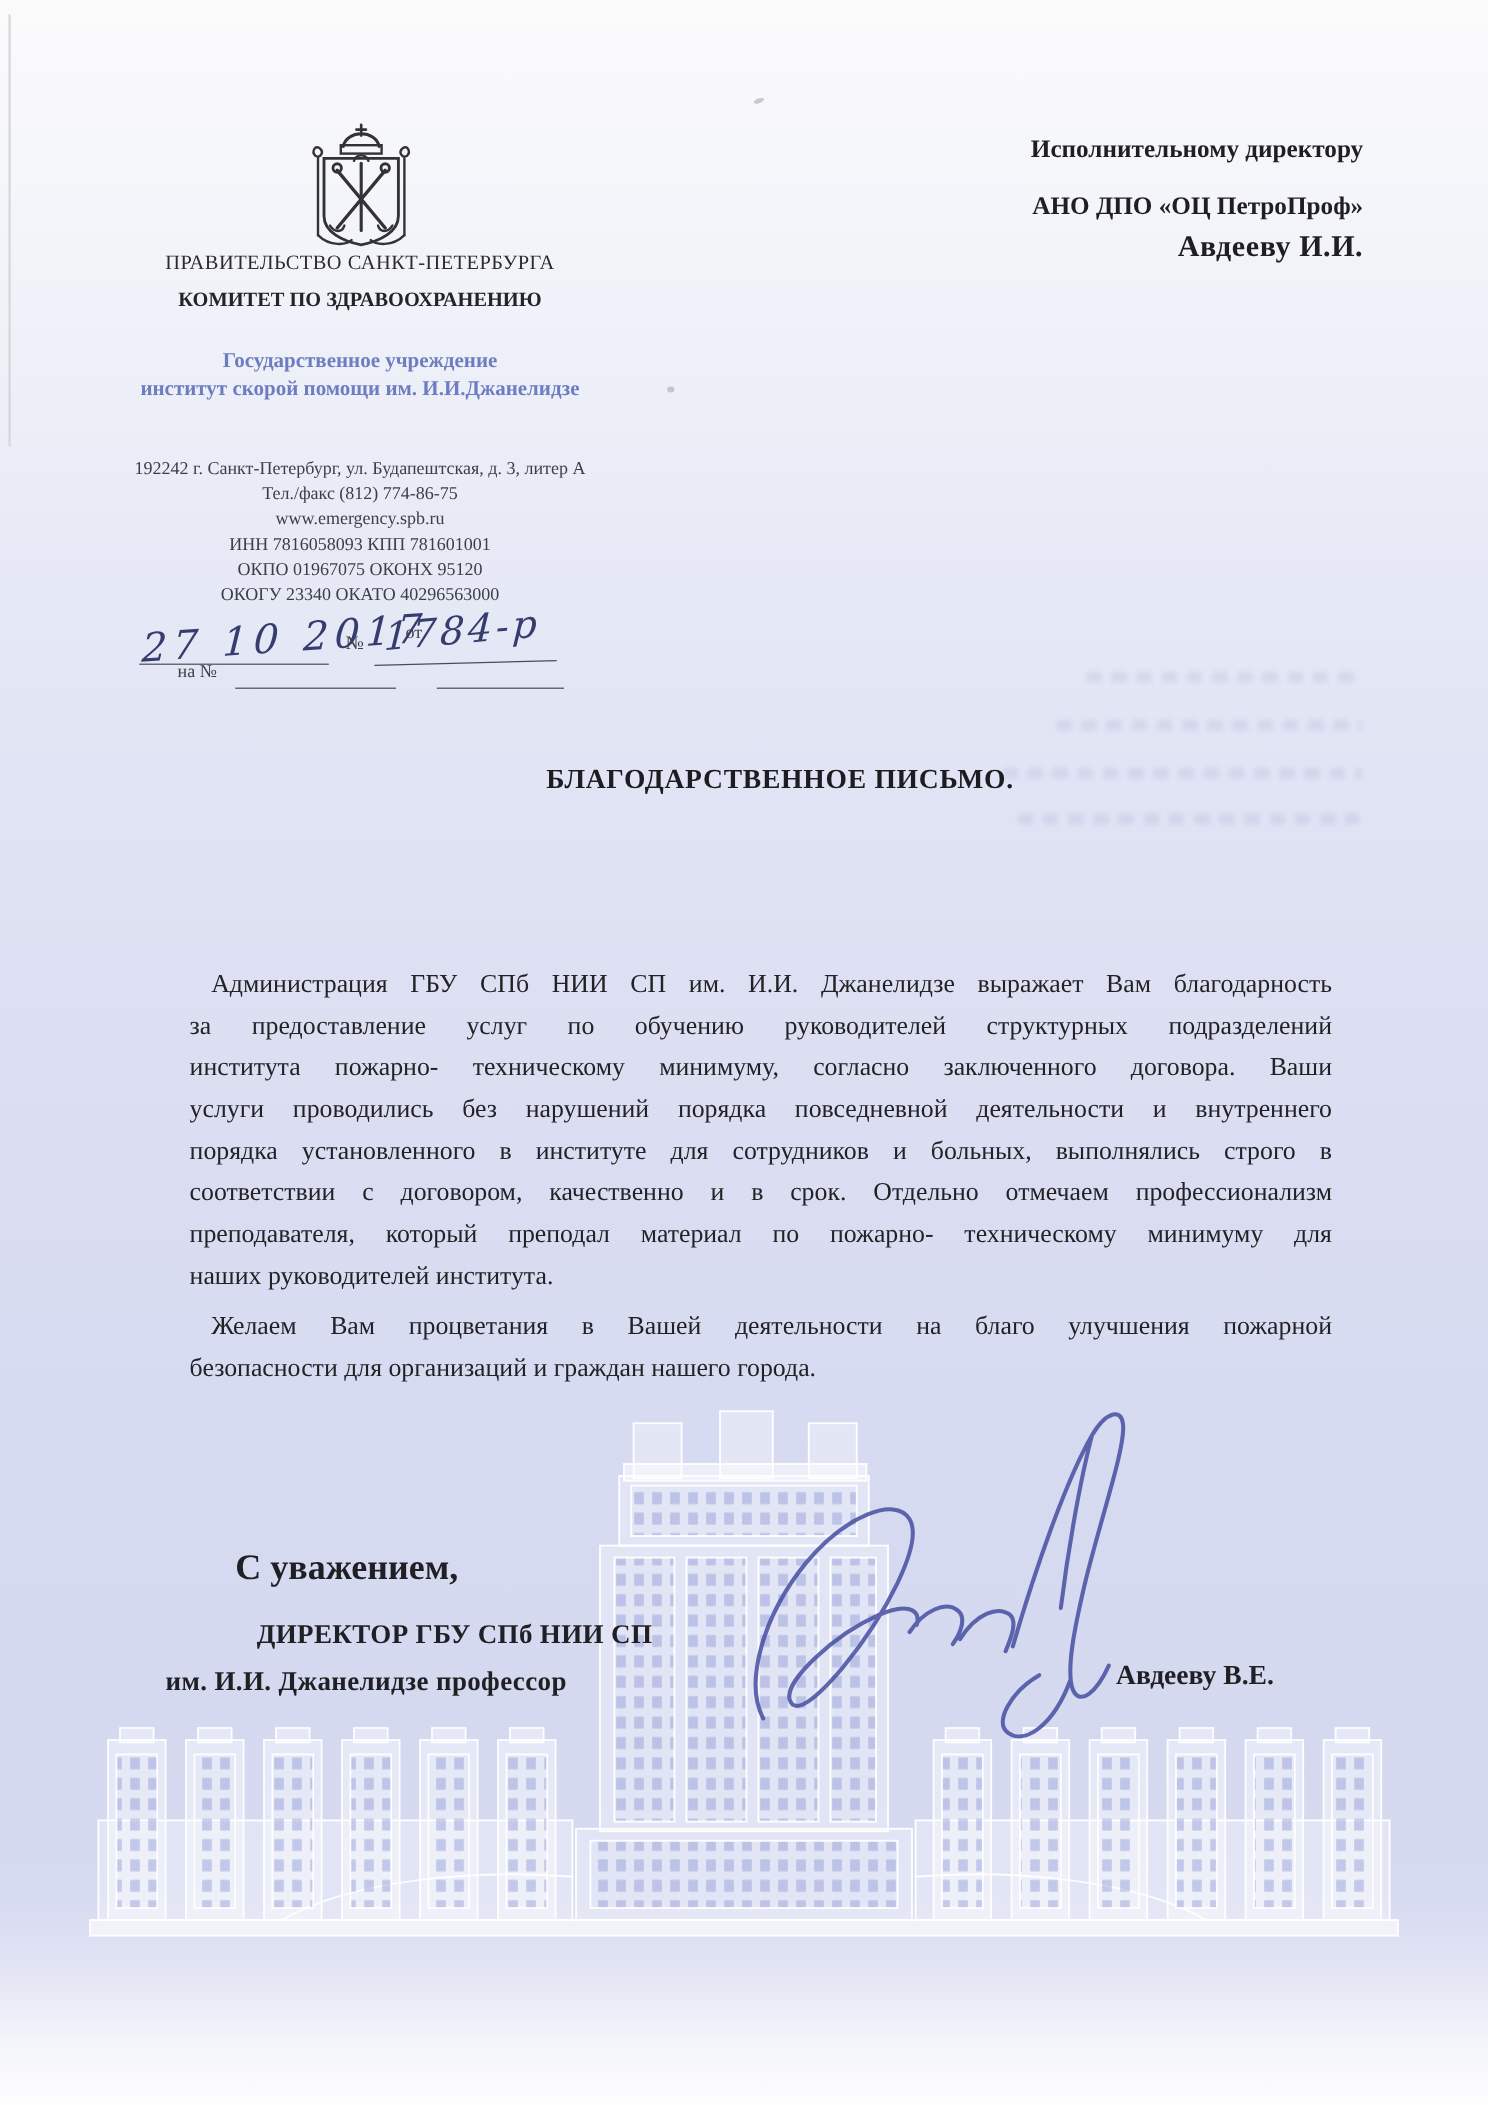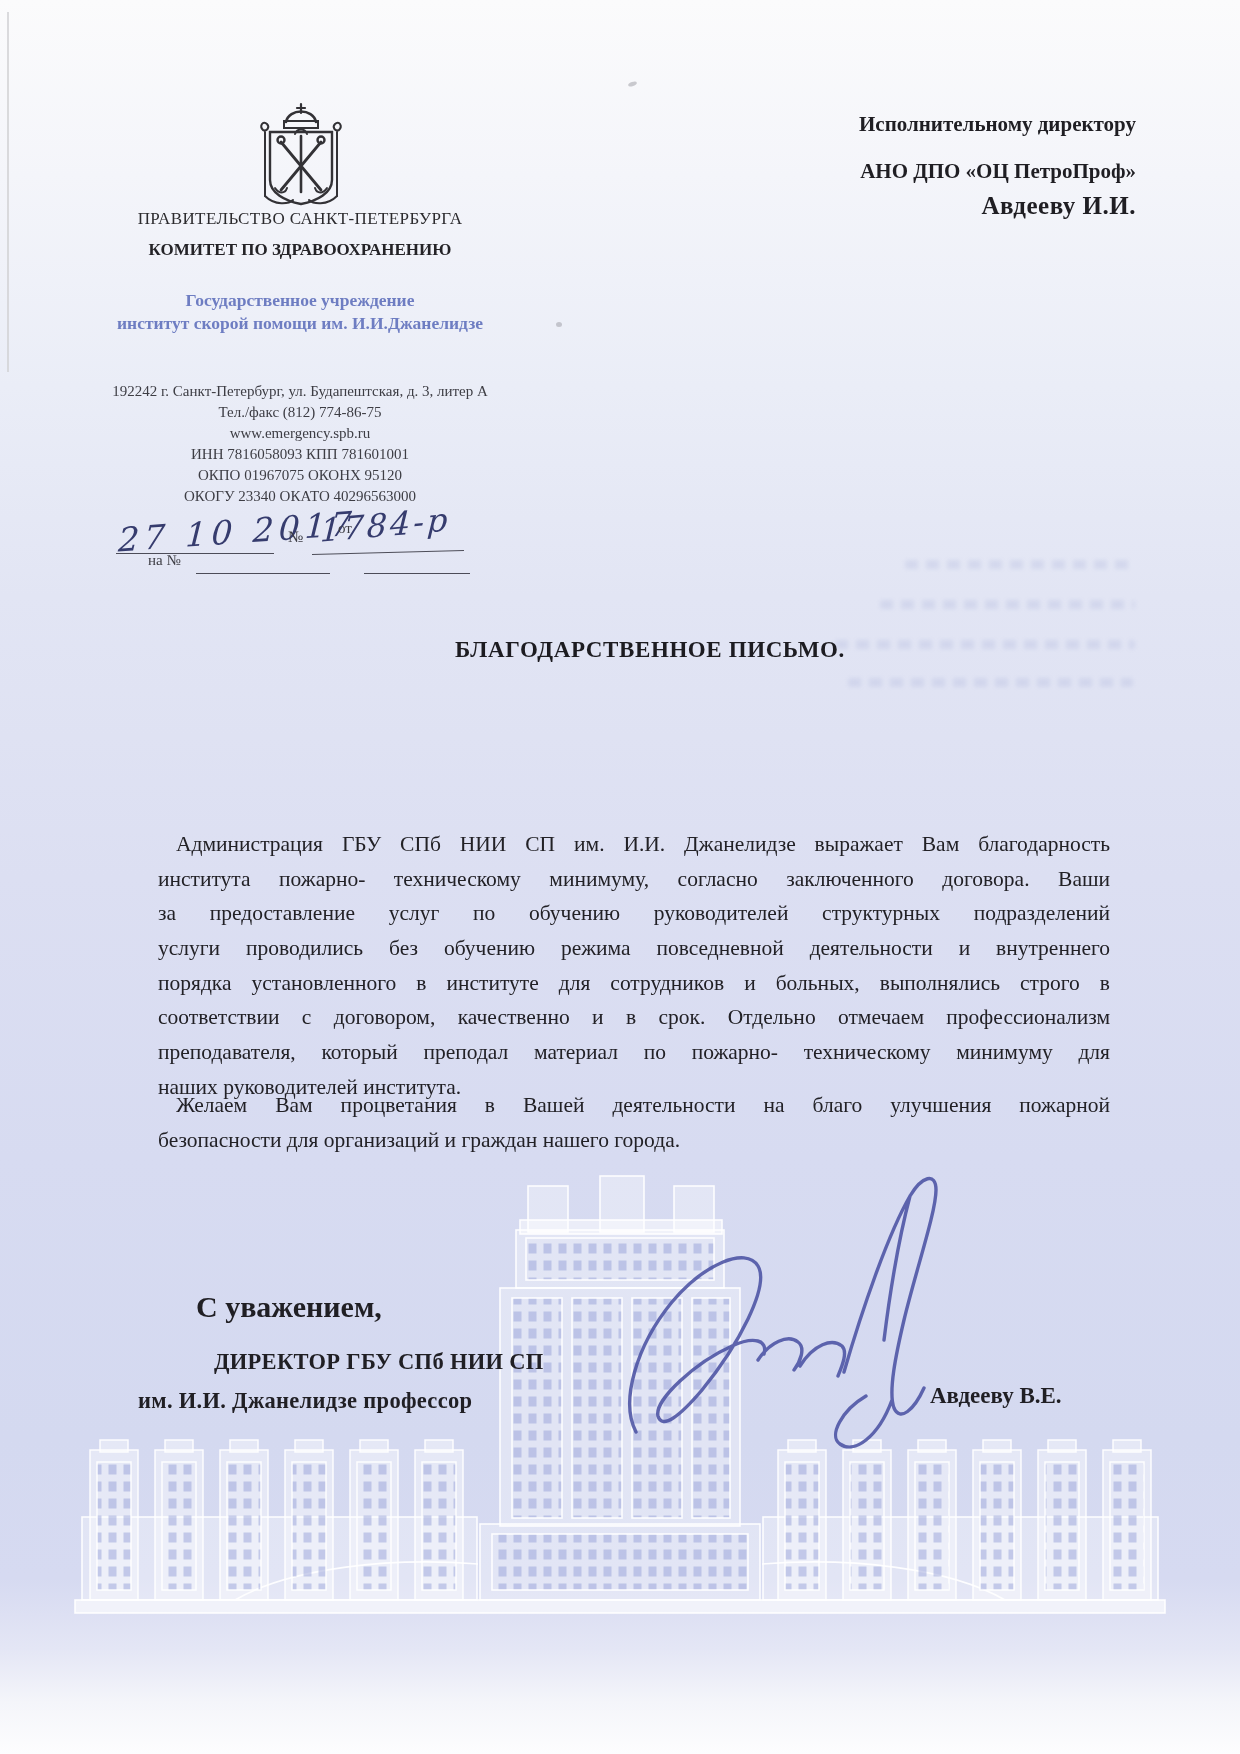--- a/index.html
+++ b/index.html
@@ -182,25 +182,25 @@
   <div class="abs uline" style="left:364px;top:573px;width:106px;"></div>
 
   <div class="abs recipient">
     <div class="rcp1">Исполнительному директору</div>
     <div class="rcp2">АНО ДПО «ОЦ ПетроПроф»</div>
     <div class="rcp3">Авдееву И.И.</div>
   </div>
 
   <div class="abs title">БЛАГОДАРСТВЕННОЕ ПИСЬМО.</div>
 
-  <div class="abs body-par" style="top:803px;margin-top:24px;">
+  <div class="abs body-par" style="top:803px;">
     <span class="bline indent">Администрация  ГБУ СПб НИИ СП им. И.И. Джанелидзе  выражает Вам благодарность</span>
+    <span class="bline">за предоставление услуг по обучению руководителей структурных подразделений</span>
     <span class="bline">института пожарно- техническому минимуму, согласно заключенного договора.  Ваши</span>
-    <span class="bline">за предоставление услуг по обучению руководителей структурных подразделений</span>
-    <span class="bline">услуги проводились без обучению режима повседневной деятельности и внутреннего</span>
+    <span class="bline">услуги проводились без нарушений порядка повседневной деятельности и внутреннего</span>
     <span class="bline">порядка установленного в институте для сотрудников и больных, выполнялись строго в</span>
     <span class="bline">соответствии с договором, качественно и в срок. Отдельно отмечаем профессионализм</span>
     <span class="bline">преподавателя, который преподал материал по пожарно- техническому минимуму для</span>
     <span class="bline lastline">наших руководителей института.</span>
   </div>
 
   <div class="abs body-par" style="top:1088px;">
     <span class="bline indent">Желаем Вам процветания  в Вашей деятельности на благо улучшения пожарной</span>
     <span class="bline lastline">безопасности для организаций и граждан нашего города.</span>
   </div>

